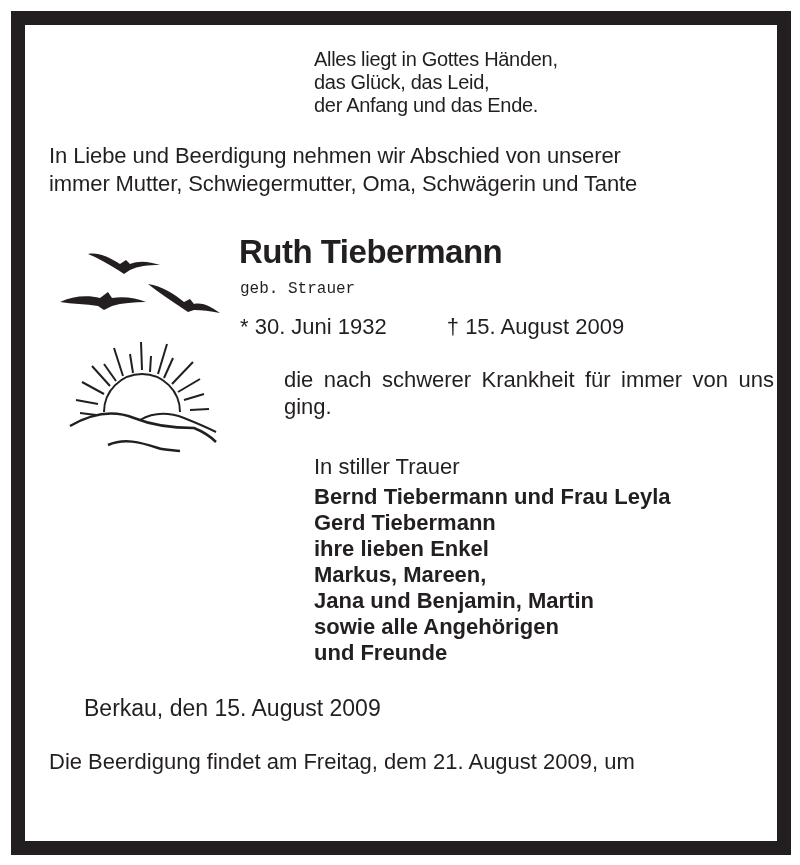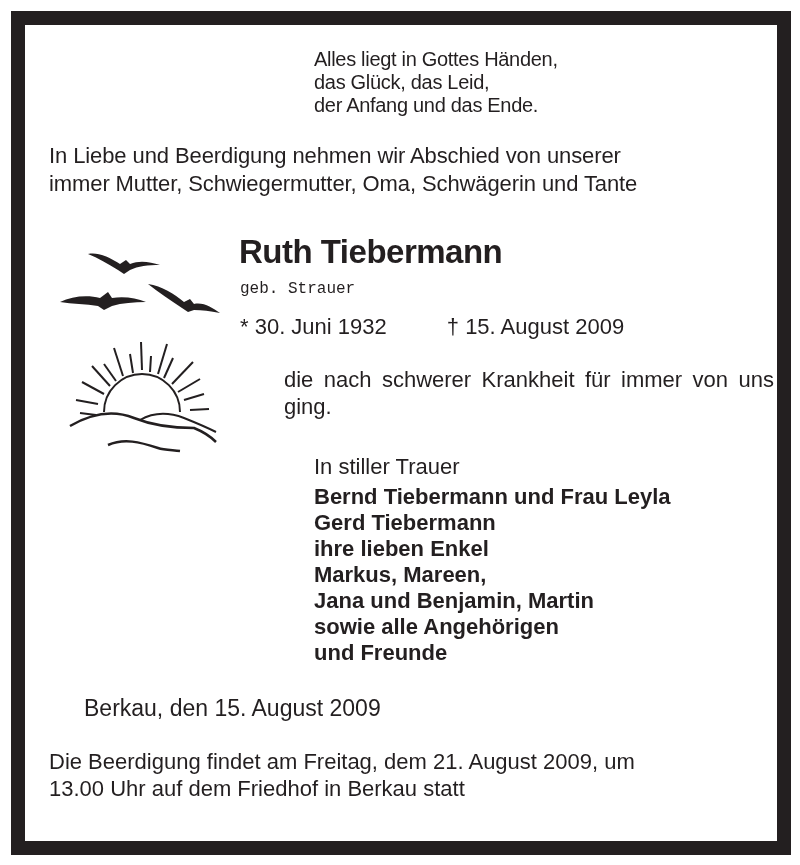--- a/index.html
+++ b/index.html
@@ -80,14 +80,13 @@
   <div>ihre lieben Enkel</div>
   <div>Markus, Mareen,</div>
   <div>Jana und Benjamin, Martin</div>
   <div>sowie alle Angehörigen</div>
   <div>und Freunde</div>
 </div>
 
 <div class="abs place">Berkau, den 15. August 2009</div>
 <div class="abs funeral">
   <div>Die Beerdigung findet am Freitag, dem 21. August 2009, um</div>
-  <div>13.00 Uhr auf dem Friedhof in Berkau statt</div>
 </div>
 
 </body></html>

